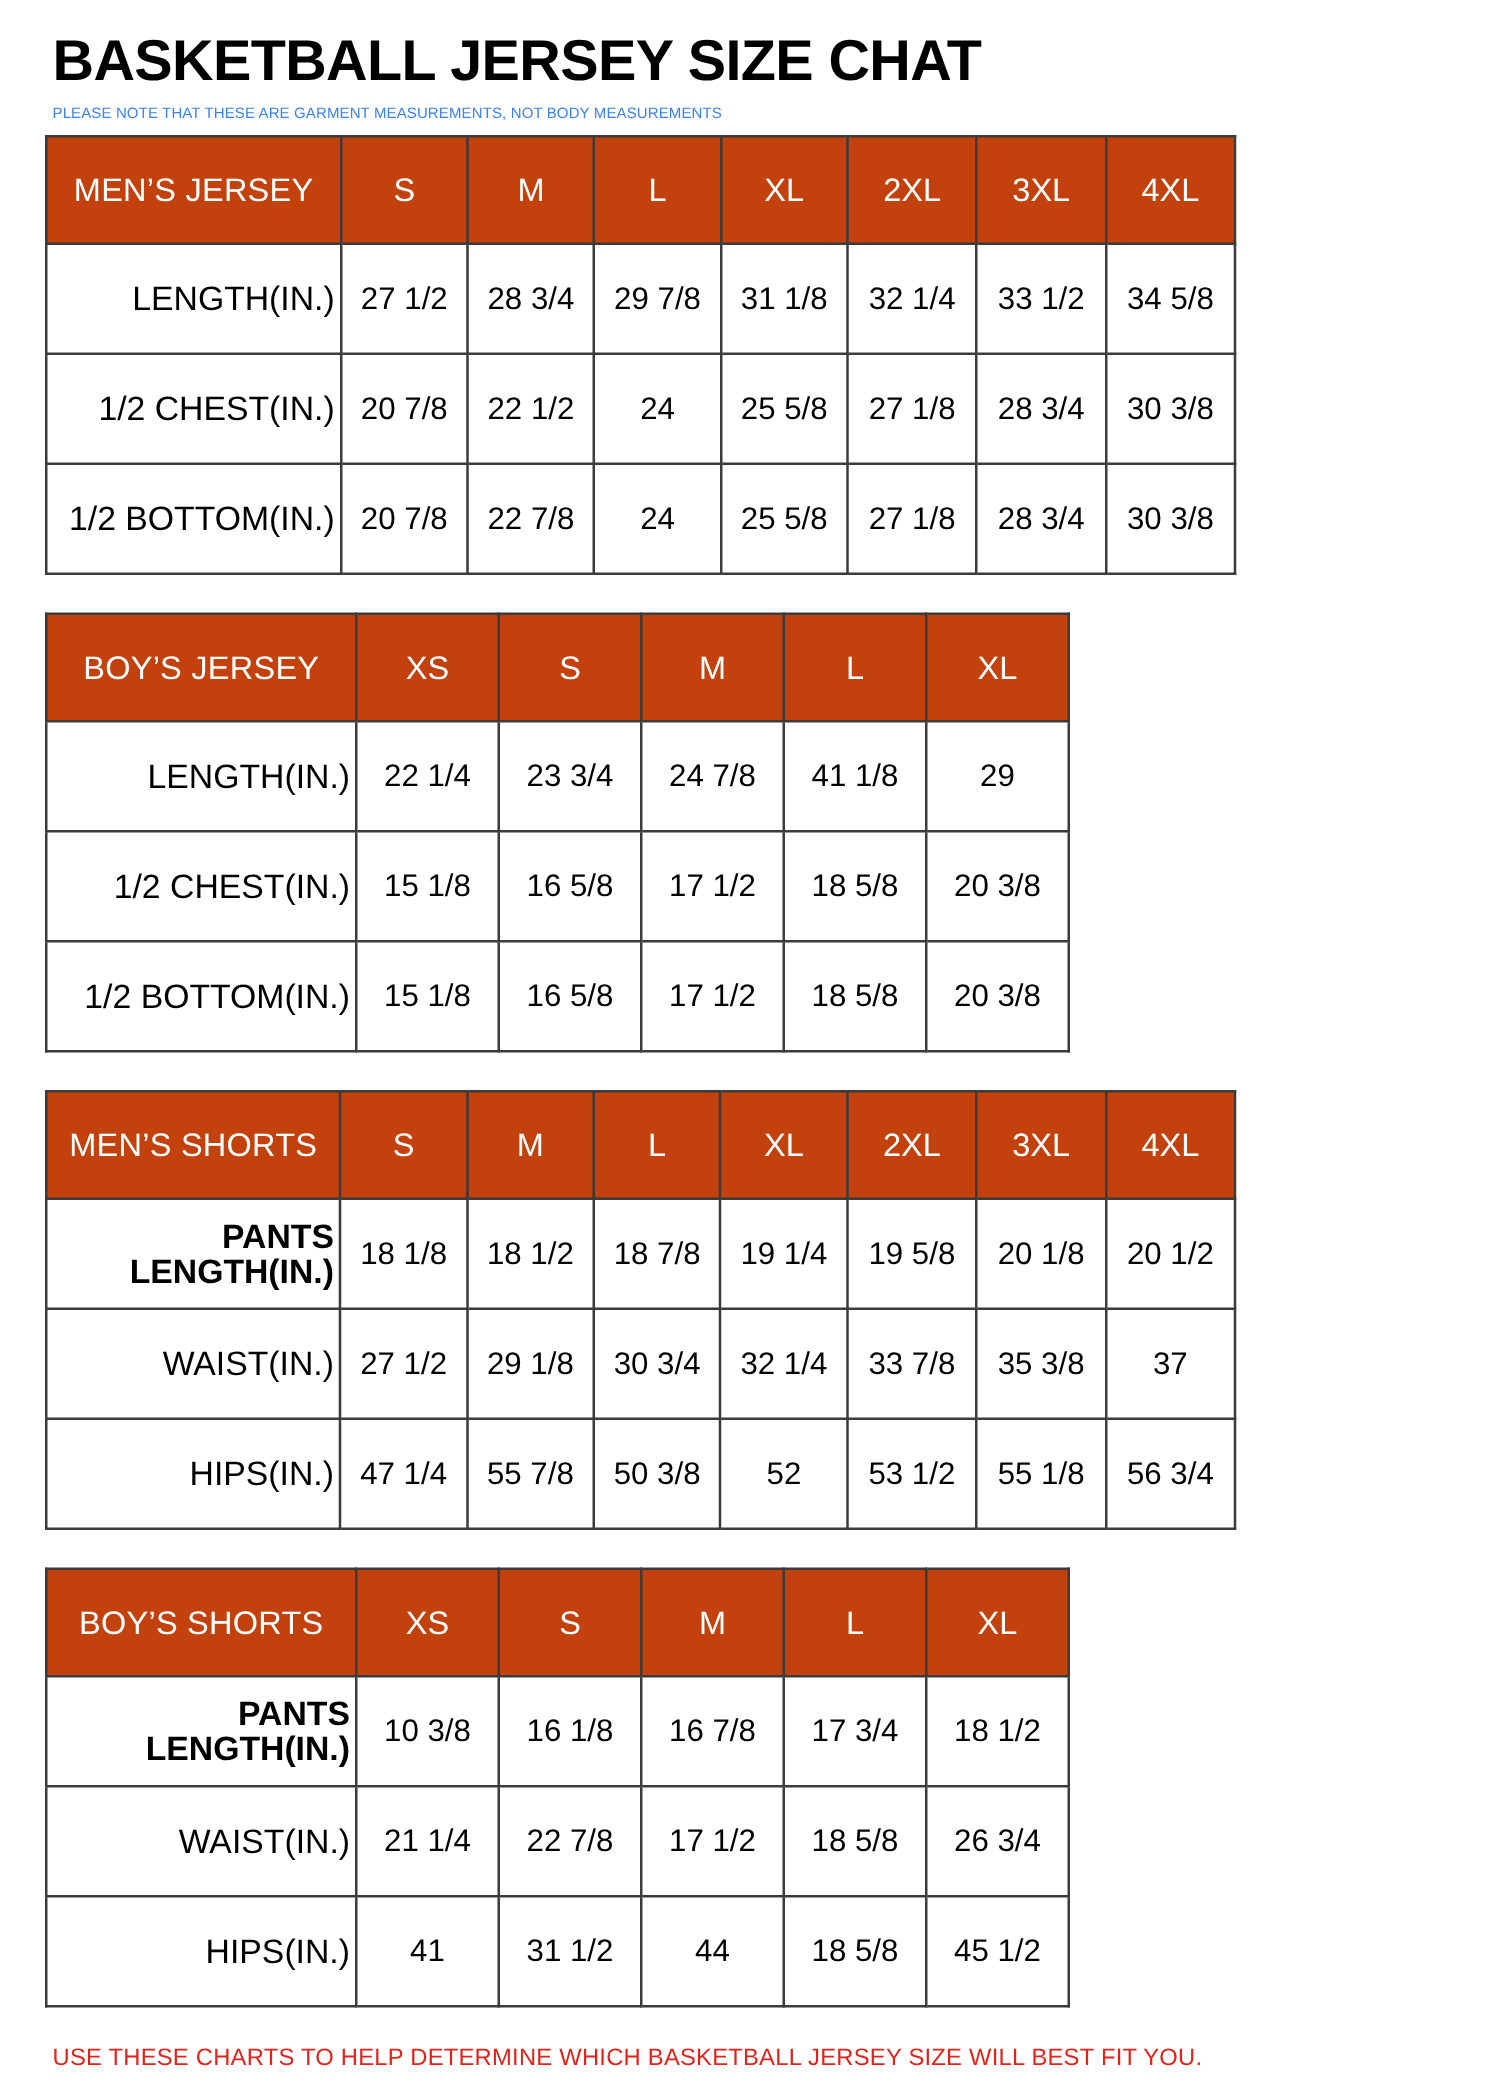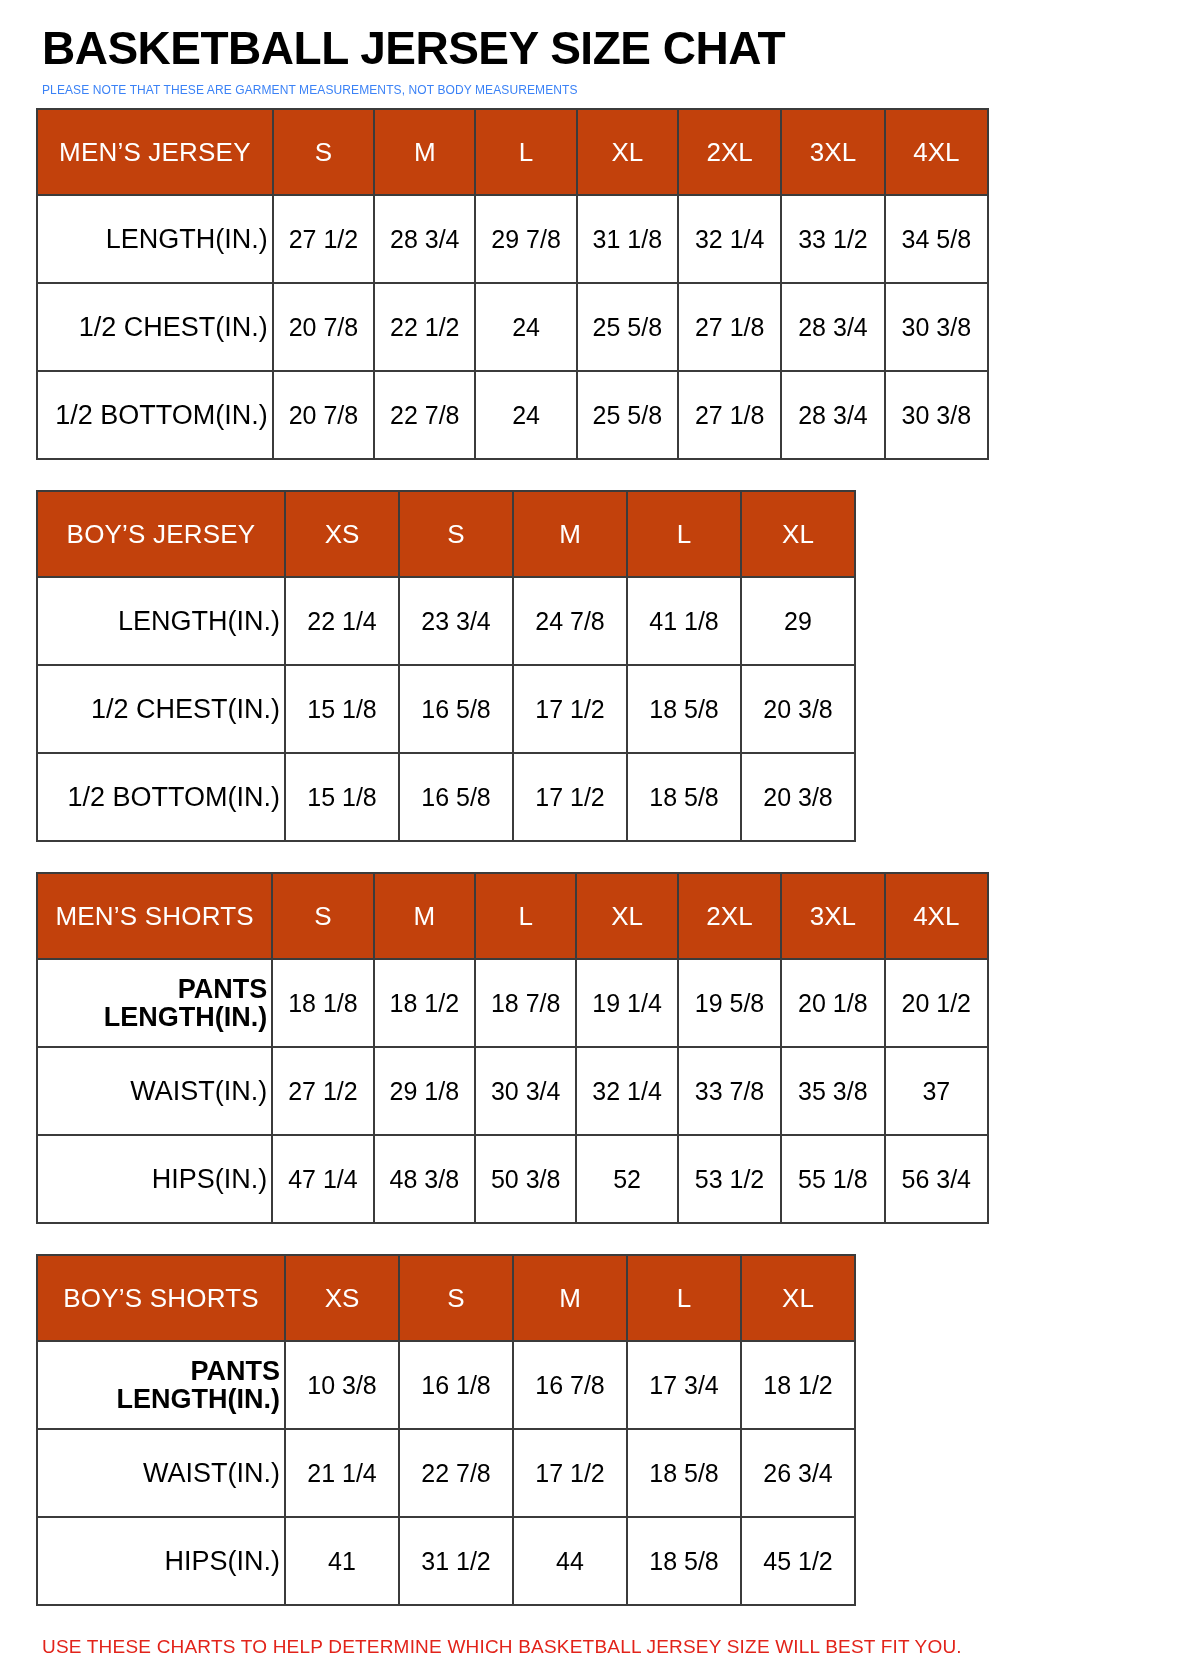--- a/index.html
+++ b/index.html
@@ -256,21 +256,21 @@
           <td>29  1/8</td>
           <td>30  3/4</td>
           <td>32  1/4</td>
           <td>33  7/8</td>
           <td>35  3/8</td>
           <td>37</td>
         </tr>
         <tr>
           <td class="label">HIPS(IN.)</td>
           <td>47  1/4</td>
-          <td>48  3/8</td>
+          <td>55  7/8</td>
           <td>50  3/8</td>
           <td>52</td>
           <td>53  1/2</td>
           <td>55  1/8</td>
           <td>56  3/4</td>
         </tr>
       </tbody>
     </table>
   </div>
 

